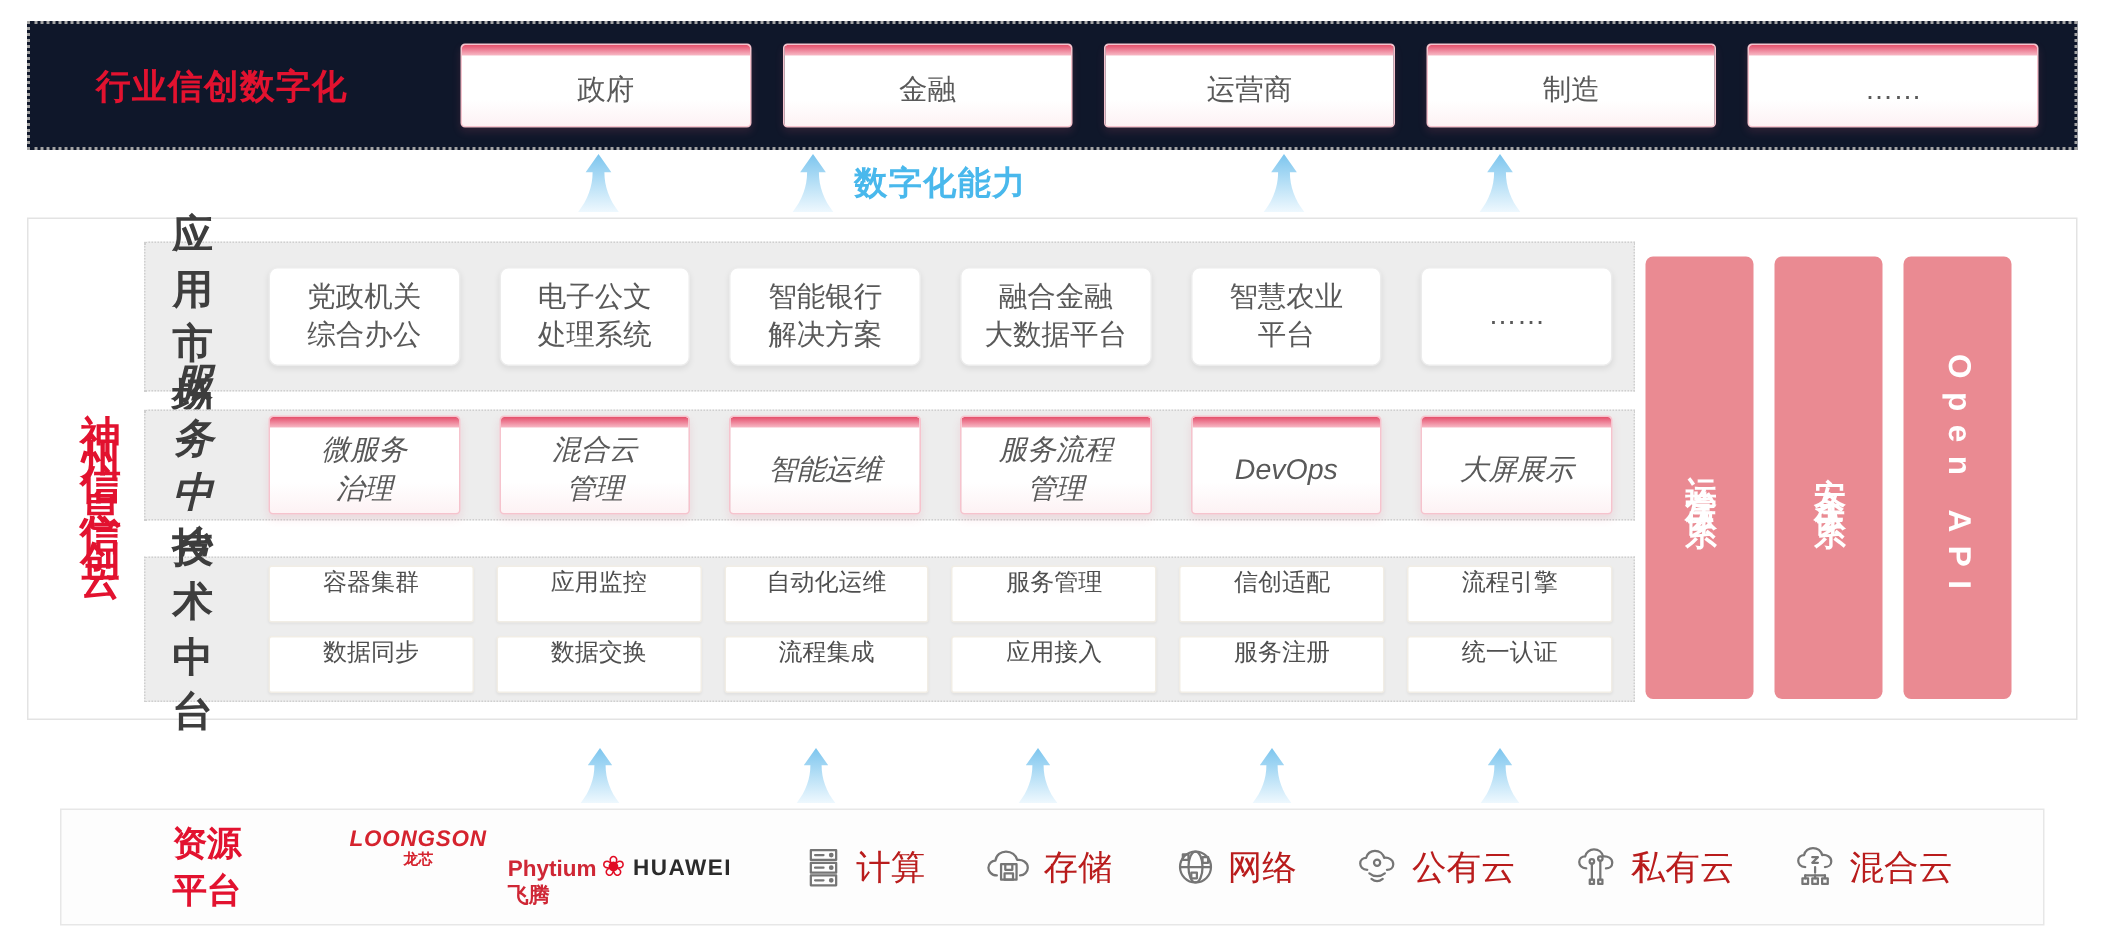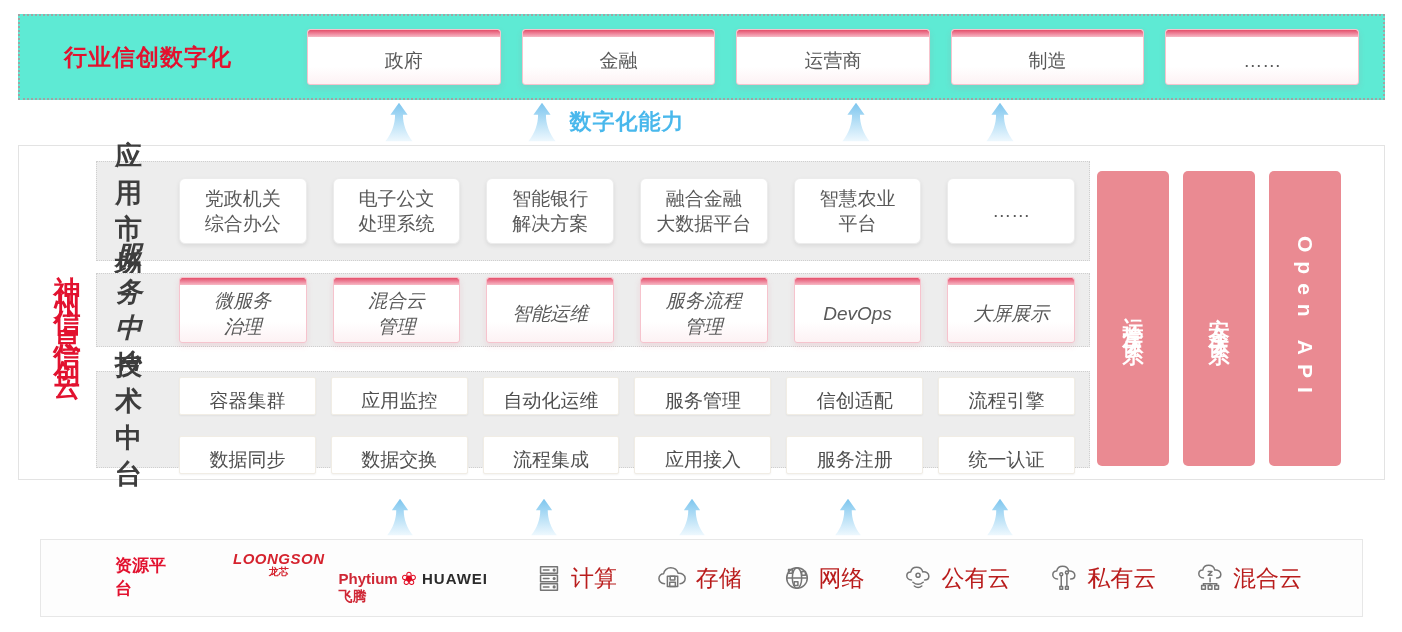--- a/index.html
+++ b/index.html
@@ -2,21 +2,21 @@
 <html><head>
 <meta charset="utf-8">
 <style>
   * { margin:0; padding:0; box-sizing:border-box; }
   html,body { width:1402px; height:632px; background:#ffffff;
     font-family:"Liberation Sans","DejaVu Sans",sans-serif; }
   .stage { position:relative; width:1402px; height:632px; overflow:hidden; background:#fff; }
 
   
   .banner { position:absolute; left:18px; top:14px; width:1367px; height:86px;
-    border:2px dotted #a3a3a3; display:flex; align-items:center; background:#5eead4; }
+    border:2px dotted #a3a3a3; display:flex; align-items:center; background:#0f172a; }
   .banner-label { margin-left:44px; width:215px; font-weight:700; font-size:23px; color:#e2122f; letter-spacing:1px; }
   .sectors { flex:1; display:flex; gap:21px; margin:0 24px 0 28px; }
 
   
   .ptop { position:relative; background:linear-gradient(180deg,#ffffff 0%,#ffffff 68%,#fdf2f4 100%);
     border:1px solid #f6c3cd; border-radius:3px; box-shadow:0 3px 6px rgba(225,90,120,.14);
     display:flex; align-items:center; justify-content:center; text-align:center;
     color:#595959; padding-top:7px; overflow:hidden; }
   .ptop::before { content:""; position:absolute; top:0; left:0; right:0; height:7px;
     background:linear-gradient(180deg,#e4506b 0%,#ee8298 48%,#f7bac6 100%); border-radius:2px 2px 0 0; }
@@ -44,34 +44,34 @@
   .row-label { width:50px; font-weight:700; font-size:27px; line-height:1.35; color:#3d3d3d; }
   .cards { flex:1; display:flex; gap:26px; margin-left:14px; }
   .card { flex:1; min-width:0; display:flex; align-items:center; justify-content:center;
     text-align:center; font-size:19px; line-height:1.32; white-space:pre-line; }
   .pcard { height:66px; background:#fff; border:1px solid #ececec; border-radius:6px;
     box-shadow:0 2px 4px rgba(0,0,0,.08); color:#595959; }
   .scard { height:66px; font-size:19px; }
   .tech-col { flex:1; display:flex; flex-direction:column; gap:9px; margin-left:14px; }
   .tech-row { display:flex; gap:15px; }
   .tcard { flex:1; height:38px; background:#fff; border:1px solid #f1ede5; border-radius:2px;
-    box-shadow:0 1px 2px rgba(0,0,0,.05); display:flex; align-items:flex-end; justify-content:center;
-    font-size:19px; color:#4f4f4f;margin-top:12px; }
+    box-shadow:0 1px 2px rgba(0,0,0,.05); display:flex; align-items:flex-start; justify-content:center;
+    font-size:16px; color:#4f4f4f; }
 
   
   .pillars { position:absolute; left:1078px; top:25px; height:295px; display:flex; gap:14px; }
   .pillar { width:72px; height:295px; background:#ea8a92; border-radius:5px;
     display:flex; align-items:center; justify-content:center; }
   .pillar span { writing-mode:vertical-rl; text-orientation:mixed; color:#fff;
     font-weight:700; font-size:21px; letter-spacing:9px; }
 
   
   .res-panel { position:absolute; left:40px; top:539px; width:1323px; height:78px;
     background:#fdfdfd; border:1px solid #e7e7e7; display:flex; align-items:center; }
-  .res-title { margin-left:74px; width:52px; font-weight:700; font-size:17px; line-height:1.35; color:#e2122f; }
+  .res-title { margin-left:74px; width:52px; font-weight:700; font-size:23px; line-height:1.35; color:#e2122f; }
   .vendors { width:255px; margin-left:66px; display:flex; flex-direction:row; align-items:center; gap:2px; }
   .vrow1 { display:flex; align-items:flex-start; gap:14px; }
   .loongson { display:flex; flex-direction:column; align-items:center; color:#d5232e; }
   .loongson .en { font-style:italic; font-weight:800; font-size:15px; letter-spacing:.5px; }
   .loongson .cn { font-weight:700; font-size:10px; margin-top:-2px; }
   .phytium { color:#cf2735; font-weight:700; font-size:15px; margin-top:20px; }
   .phytium .cn { font-size:14px; }
   .huawei { display:flex; align-items:center; gap:5px; }
   .huawei .flower { color:#e10b23; font-size:19px; line-height:1; }
   .huawei .en { font-weight:700; font-size:15px; color:#2b2b2b; letter-spacing:1px; }

